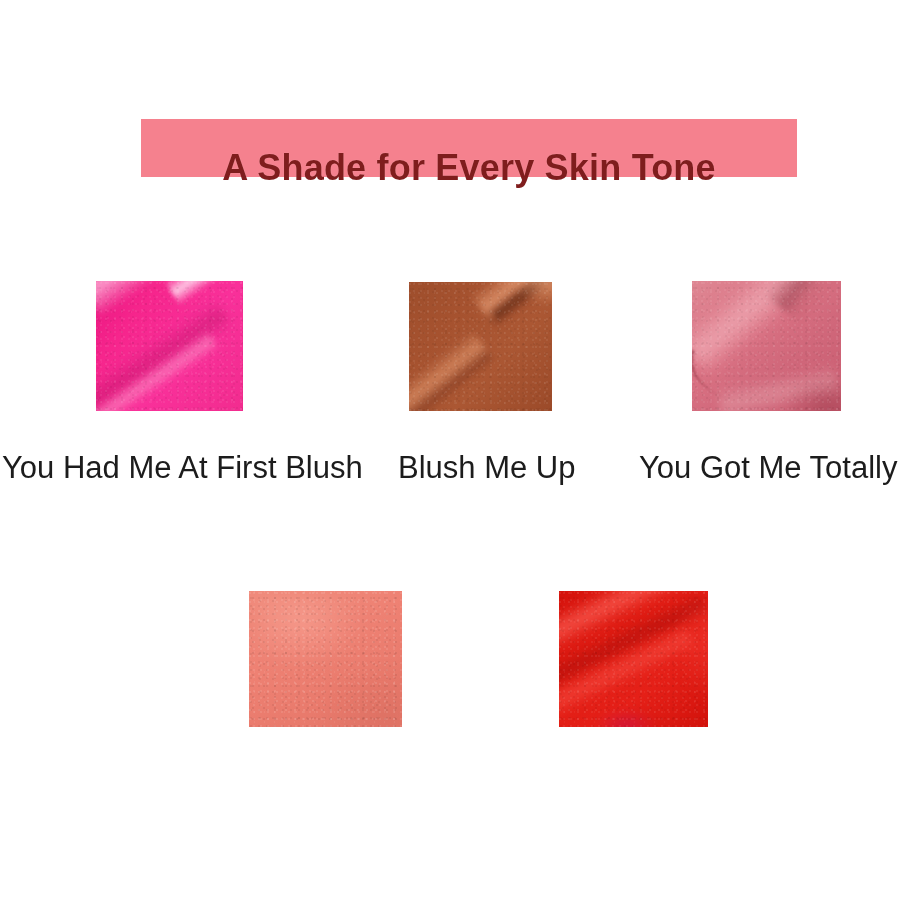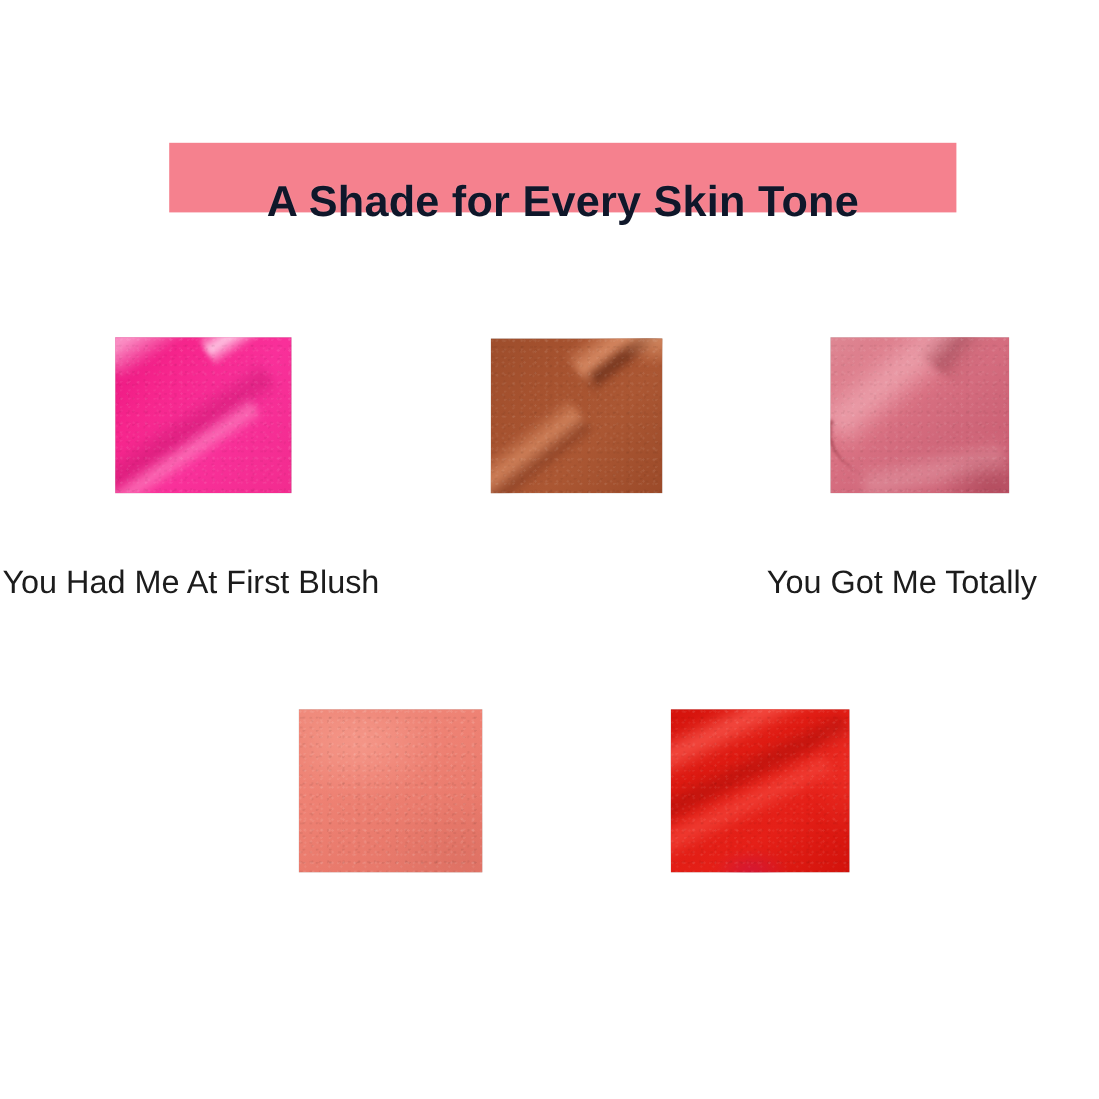--- a/index.html
+++ b/index.html
@@ -24,21 +24,21 @@
     top: 119px;
     width: 656px;
     height: 58px;
     background: #F5818E;
     display: flex;
     align-items: center;
     justify-content: center;
     box-sizing: border-box;
   }
   #title-banner .title-text {
-    color: #0f172a;
+    color: #7f1d1d;
     font-size: 36px;
     font-weight: bold;
     letter-spacing: 0.2px;
     line-height: 1;
     white-space: nowrap;
     text-shadow: 0 0 1px rgba(255,255,255,0.35);
     margin-top: 40px;
   }
 
   
@@ -68,25 +68,24 @@
       radial-gradient(circle at 71% 31%, rgba(255,255,255,.22) 0 1px, transparent 1px),
       radial-gradient(circle at 86% 78%, rgba(0,0,0,.14) 0 1px, transparent 1px),
       radial-gradient(circle at 55% 12%, rgba(255,255,255,.18) 0 1px, transparent 1px),
       radial-gradient(circle at 25% 88%, rgba(0,0,0,.12) 0 1px, transparent 1px);
     background-size: 9px 9px, 11px 11px, 7px 7px, 13px 13px, 10px 10px, 8px 8px;
   }
 
   .swatch-label {
     position: absolute;
     color: #1c1c1c;
-    font-size: 27px;
+    font-size: 31px;
     font-weight: normal;
     line-height: 1;
     white-space: nowrap;
-    margin-top: 20px;
   }
 
   
   #swatch-first-blush      { left: 96px;  top: 281px; width: 147px; height: 130px; }
   #swatch-blush-me-up      { left: 409px; top: 282px; width: 143px; height: 129px; }
   #swatch-got-me-blushing  { left: 692px; top: 281px; width: 149px; height: 130px; }
   #swatch-flushing-for-you { left: 249px; top: 591px; width: 153px; height: 136px; }
   #swatch-totally-blushed  { left: 559px; top: 591px; width: 149px; height: 136px; }
 
   #label-first-blush      { left: 2px;   top: 452px; }
@@ -132,20 +131,21 @@
                 background:linear-gradient(180deg,rgba(0,0,0,0) 0%,rgba(96,40,20,.6) 50%,rgba(0,0,0,0) 100%);
                 filter:blur(2px);"></div>
     <div class="streak" style="left:-42%;top:70%;width:105%;height:30%;transform:rotate(-38deg);
                 background:linear-gradient(180deg,rgba(255,255,255,0) 0%,rgba(214,136,96,.85) 46%,rgba(118,50,27,.5) 82%,rgba(255,255,255,0) 100%);
                 filter:blur(3px);"></div>
     <div class="streak" style="right:-6%;top:-8%;width:34%;height:26%;
                 background:radial-gradient(ellipse at 70% 30%,rgba(232,160,118,.75) 0%,rgba(232,160,118,0) 70%);
                 filter:blur(3px);"></div>
     <div class="grain"></div>
   </div>
+  <div class="swatch-label" id="label-blush-me-up">Blush Me Up</div>
 </div>
 
 <div class="swatch-card">
   <div class="swatch" id="swatch-got-me-blushing">
     <div class="base" style="background:linear-gradient(140deg,#DE8793 0%,#DB7384 34%,#D0677A 64%,#C95B6F 100%);"></div>
     <div class="streak" style="left:-14%;top:-10%;width:130%;height:40%;transform:rotate(-40deg);
                 background:linear-gradient(180deg,rgba(255,255,255,0) 0%,rgba(240,171,181,.8) 50%,rgba(255,255,255,0) 100%);
                 filter:blur(6px);"></div>
     <div class="streak" style="left:46%;top:-34%;width:80%;height:40%;transform:rotate(-52deg);
                 background:linear-gradient(180deg,rgba(0,0,0,0) 0%,rgba(140,52,66,.5) 44%,rgba(196,96,112,.4) 70%,rgba(255,255,255,0) 100%);

